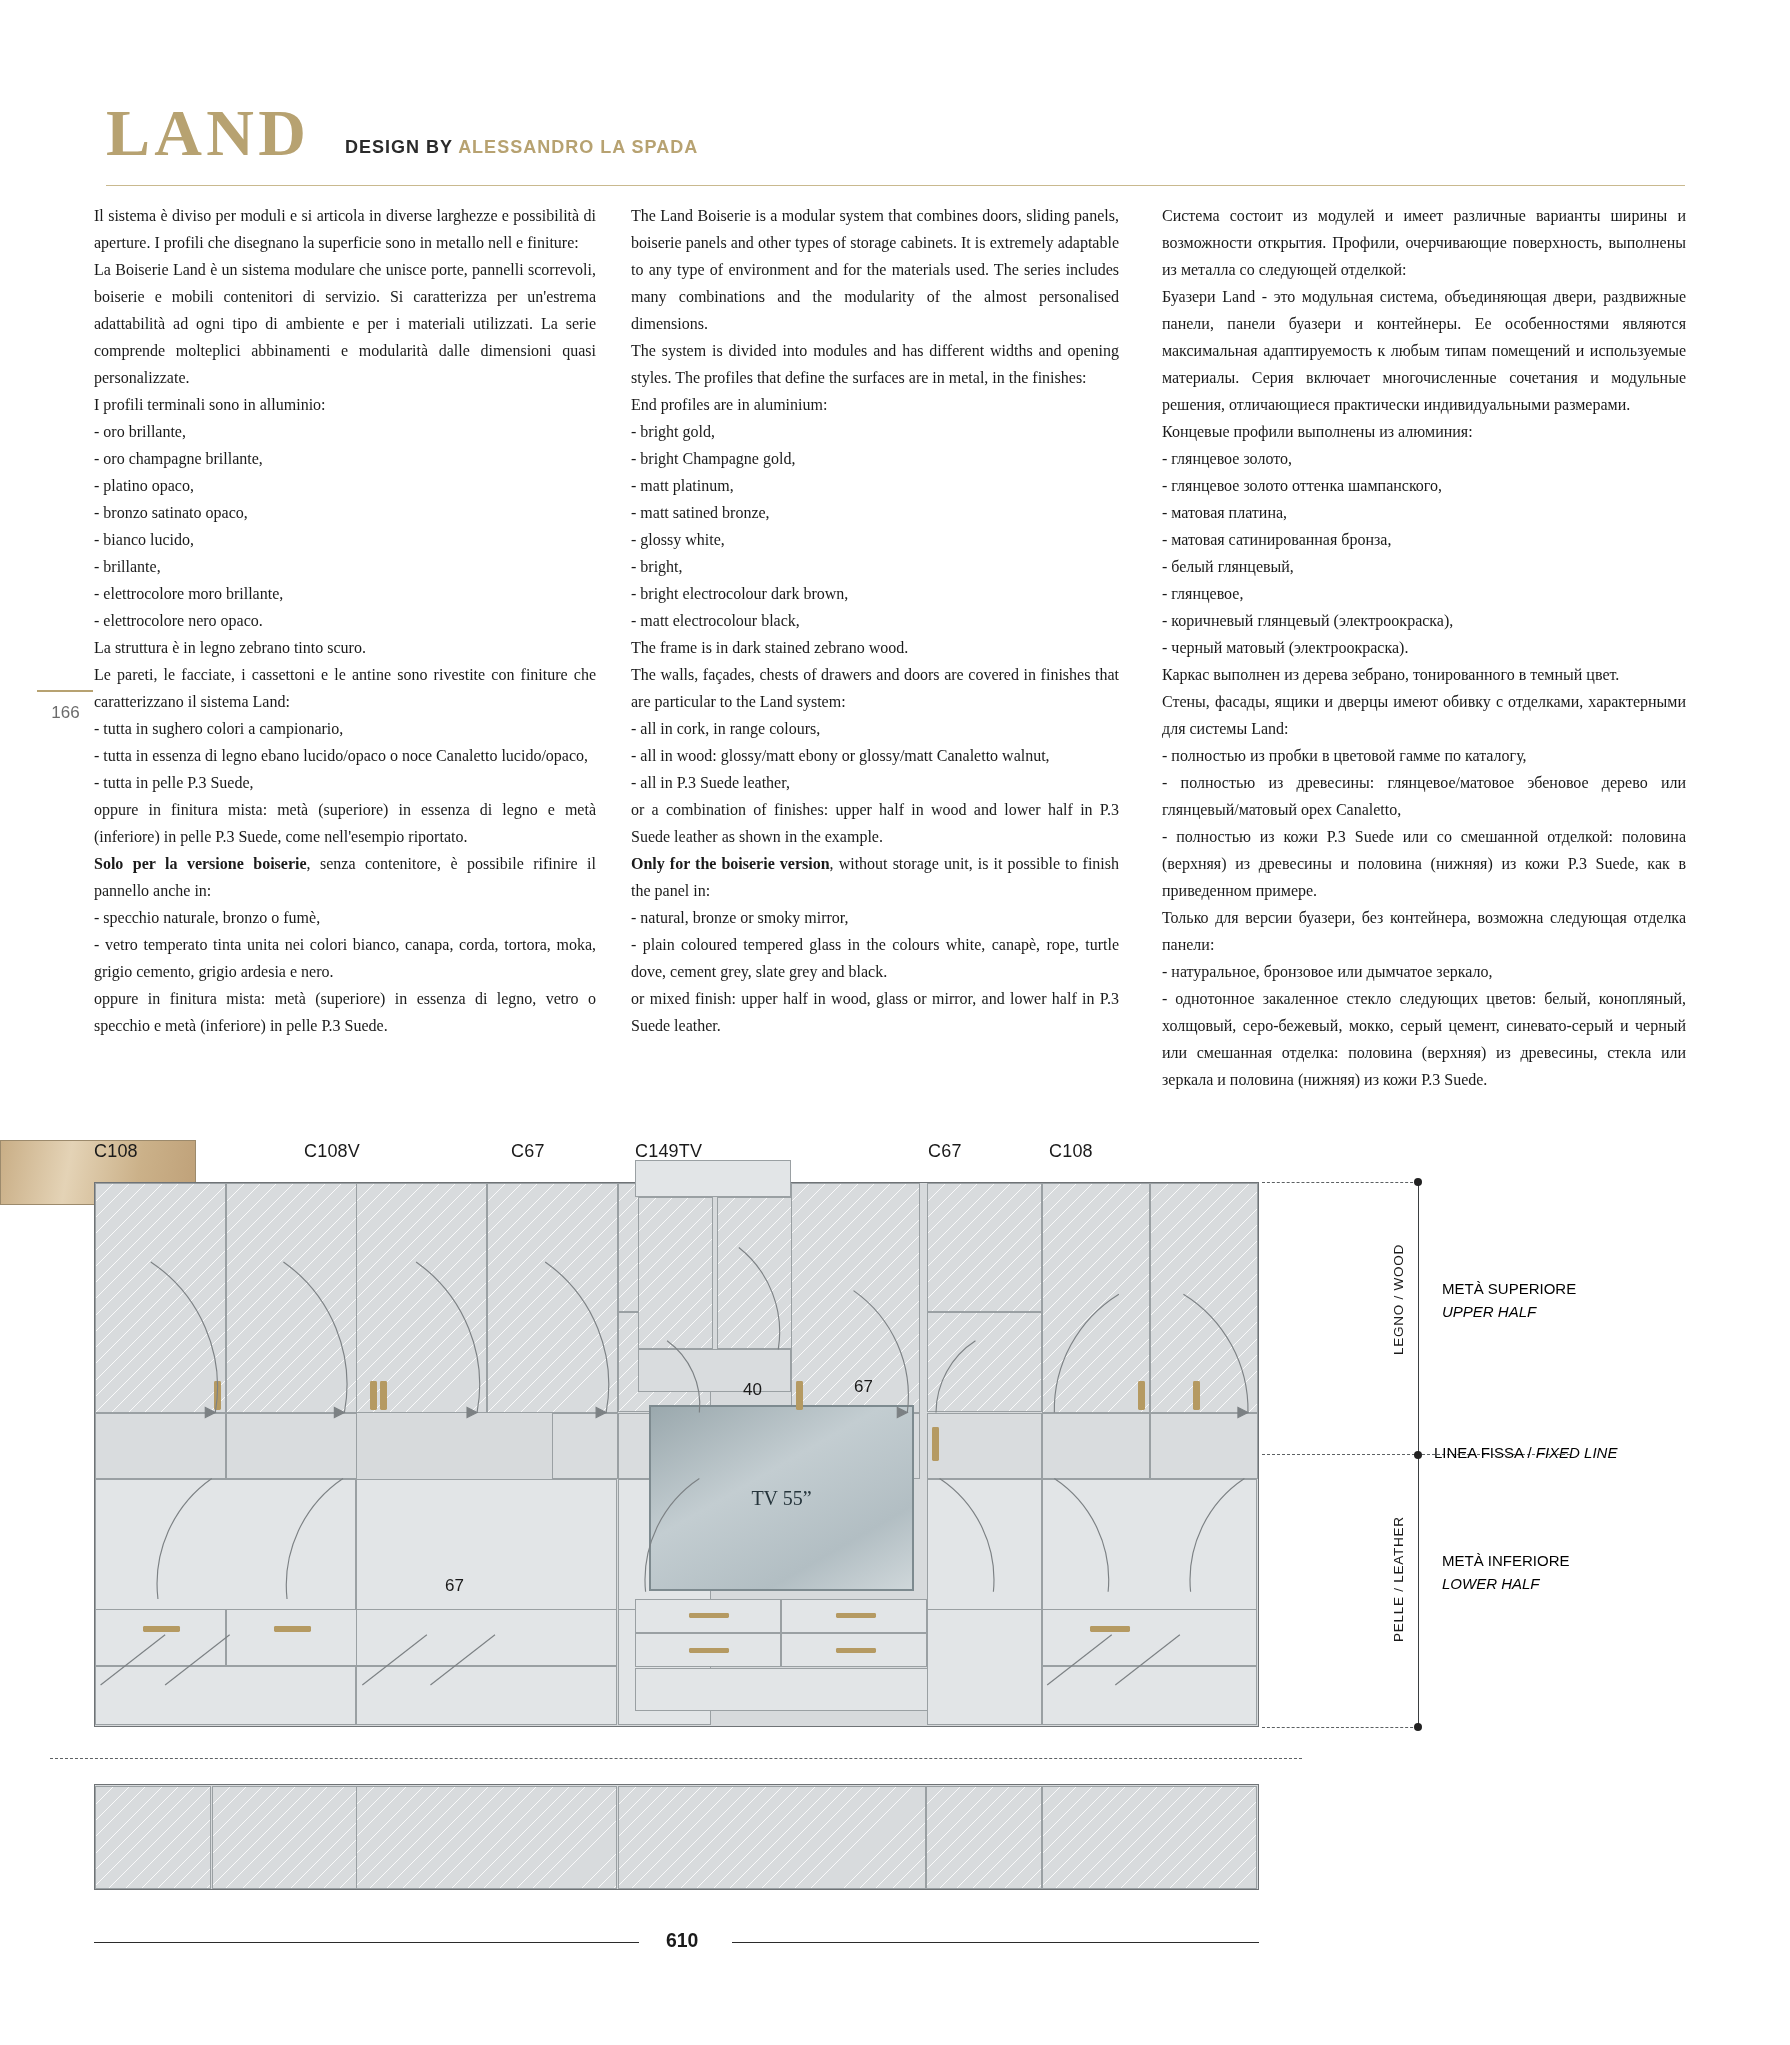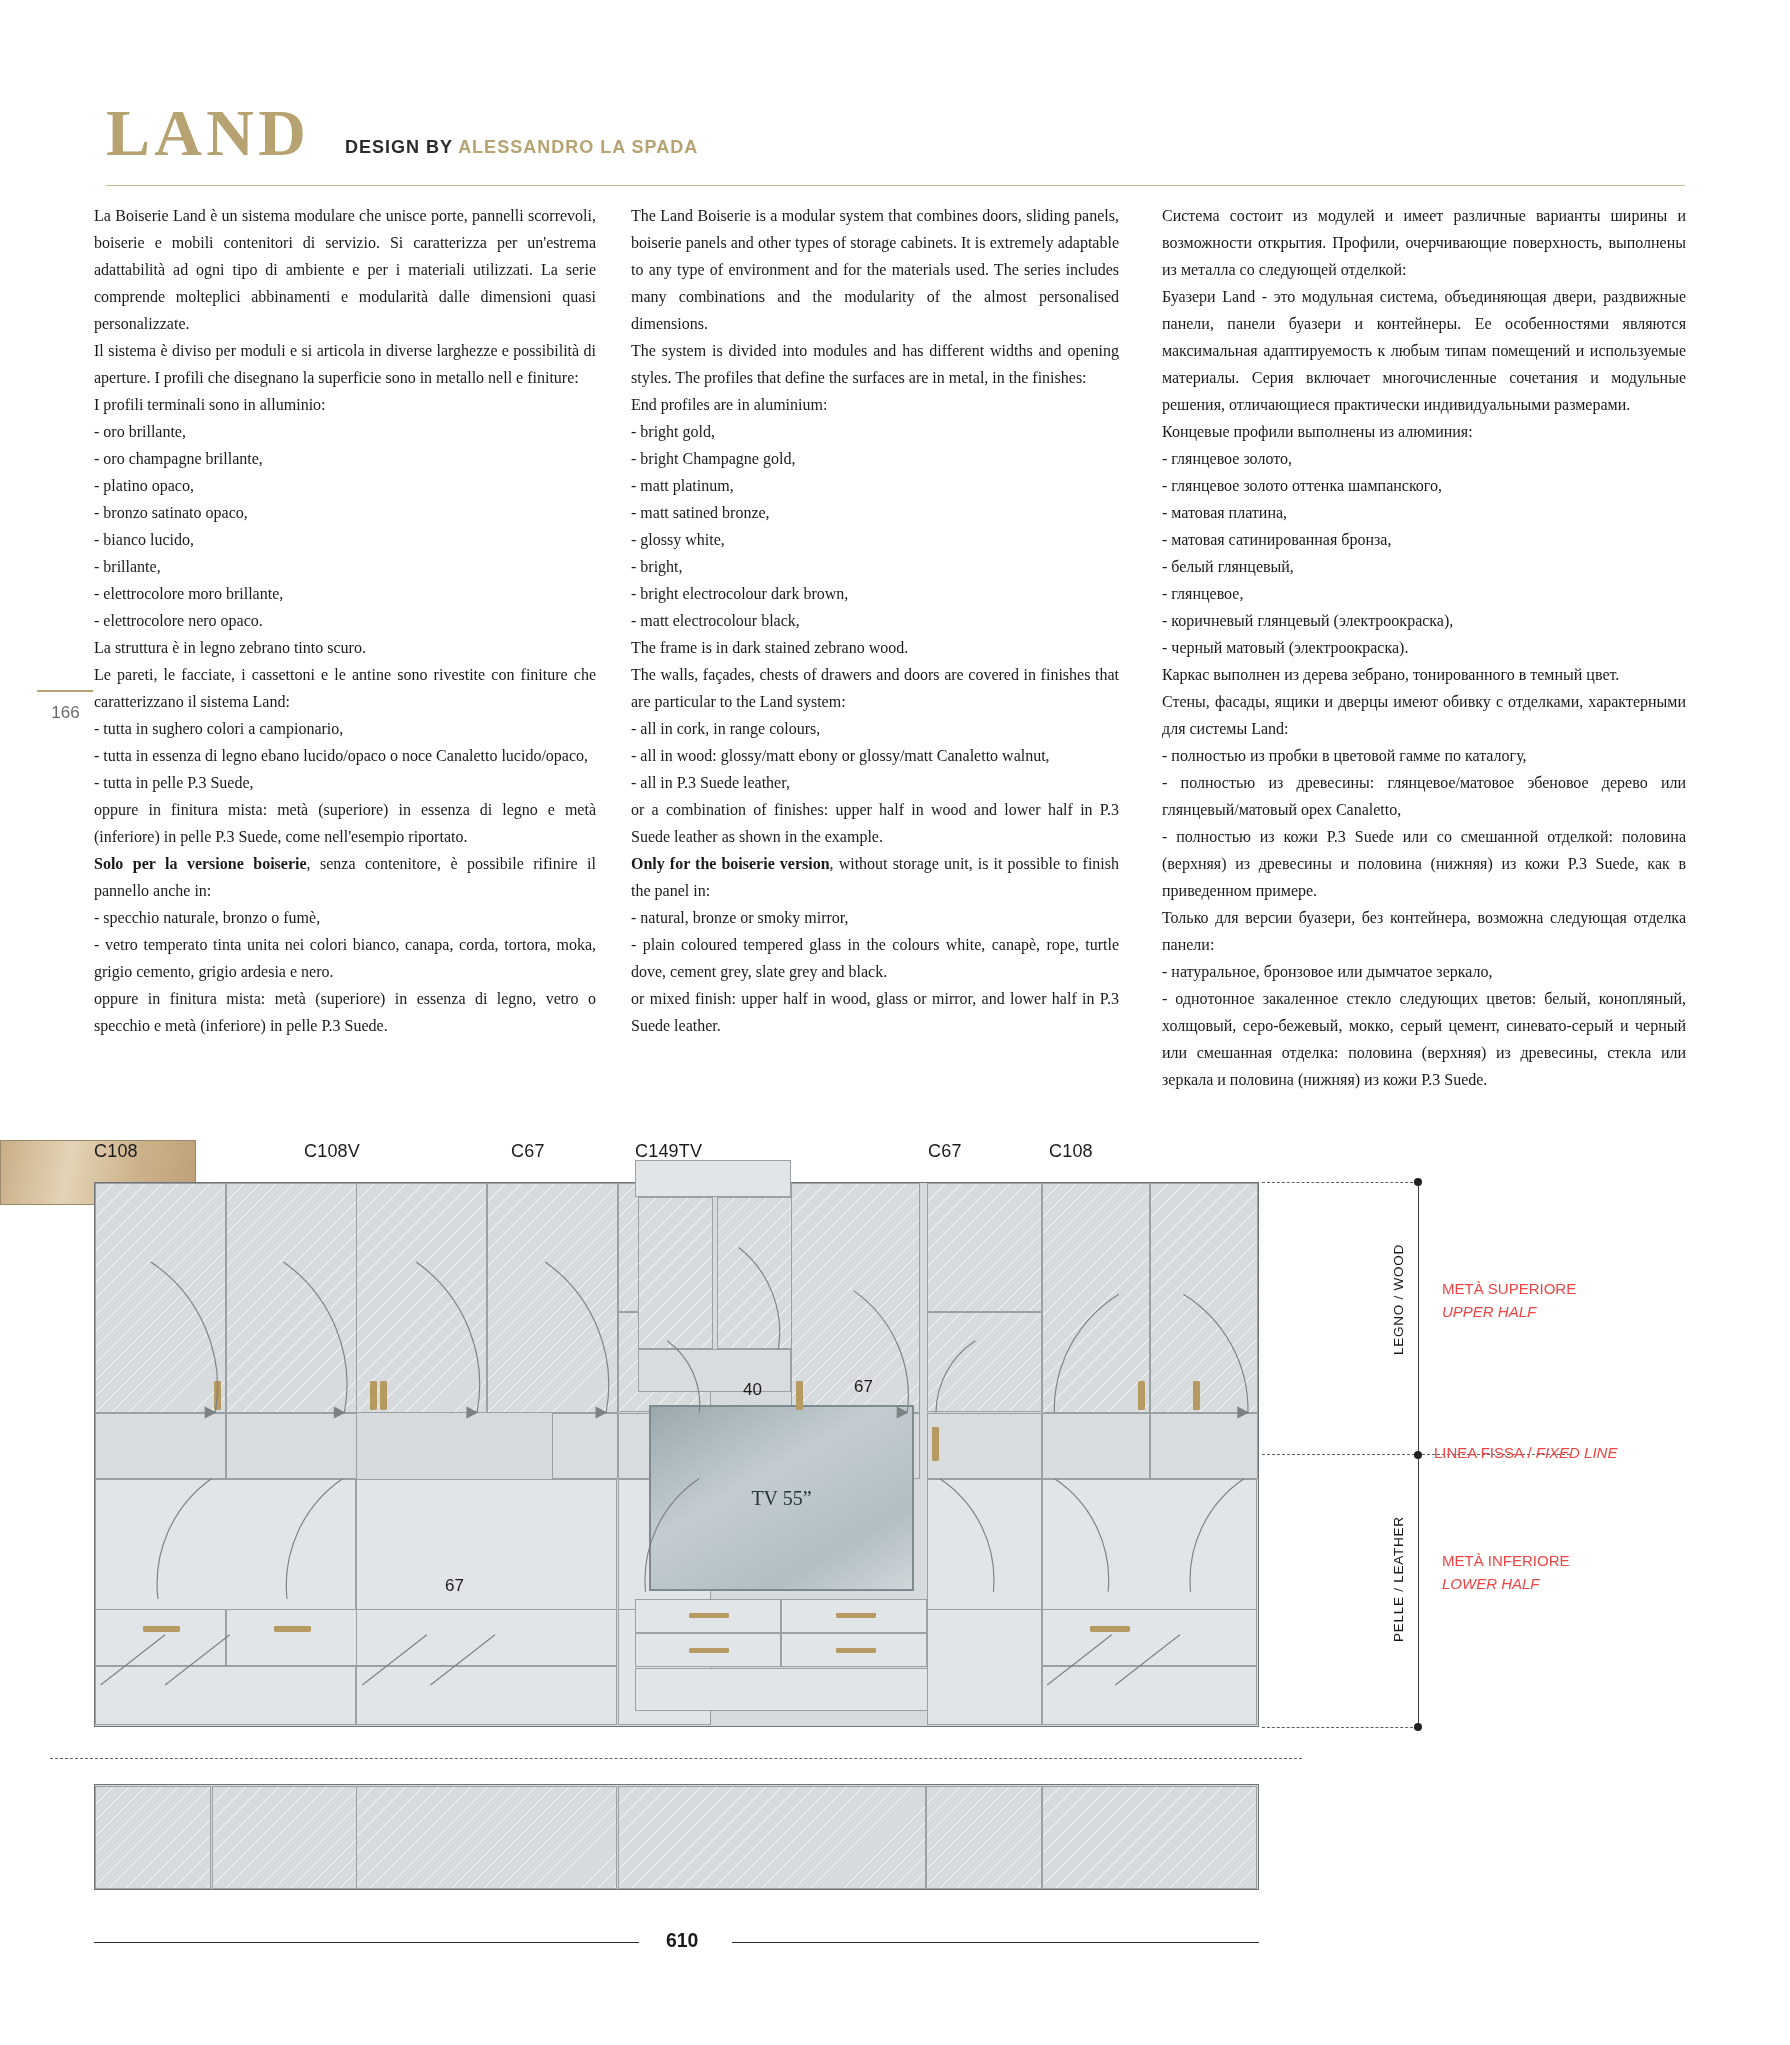--- a/index.html
+++ b/index.html
@@ -188,21 +188,21 @@
     letter-spacing: 0.7px;
     color: #1a1a1a;
     transform: rotate(-90deg);
     transform-origin: left top;
     white-space: nowrap;
   }
   .side-label {
     position: absolute;
     font-family: "Liberation Sans", sans-serif;
     font-size: 15px;
-    color: #ef4444;
+    color: #000000;
     white-space: nowrap;
   }
 
   .bottom-strip {
     position: absolute;
     border: 1.4px solid #6f7376;
     box-sizing: border-box;
     background: #d7dadc;
   }
   .width-rule {
@@ -229,22 +229,22 @@
   </span>
 </div>
 <div class="header-rule"></div>
 
 <div class="page-number-wrap">
   <div class="page-number">166</div>
 </div>
 <div class="page-number-rule"></div>
 
 <div class="col col-it">
+  <p>Il sistema è diviso per moduli e si articola in diverse larghezze e possibilità di aperture. I profili che disegnano la superficie sono in metallo nell e finiture:</p>
   <p>La Boiserie Land è un sistema modulare che unisce porte, pannelli scorrevoli, boiserie e mobili contenitori di servizio. Si caratterizza per un'estrema adattabilità ad ogni tipo di ambiente e per i materiali utilizzati. La serie comprende molteplici abbinamenti e modularità dalle dimensioni quasi personalizzate.</p>
-  <p>Il sistema è diviso per moduli e si articola in diverse larghezze e possibilità di aperture. I profili che disegnano la superficie sono in metallo nell e finiture:</p>
   <p>I profili terminali sono in alluminio:</p>
   <p>- oro brillante,</p>
   <p>- oro champagne brillante,</p>
   <p>- platino opaco,</p>
   <p>- bronzo satinato opaco,</p>
   <p>- bianco lucido,</p>
   <p>- brillante,</p>
   <p>- elettrocolore moro brillante,</p>
   <p>- elettrocolore nero opaco.</p>
   <p>La struttura è in legno zebrano tinto scuro.</p>

